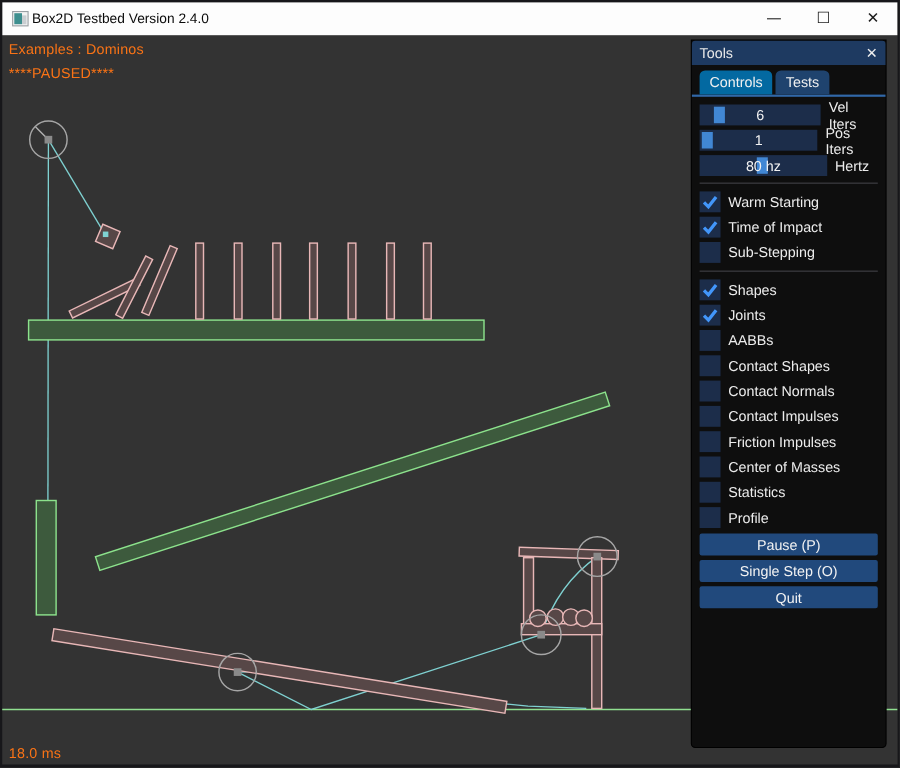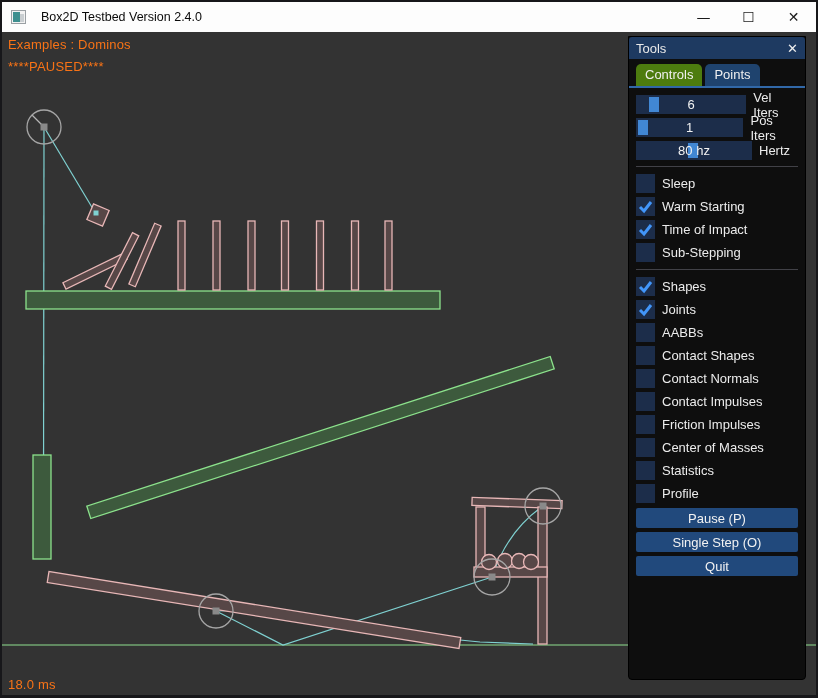--- a/index.html
+++ b/index.html
@@ -8,42 +8,42 @@
   #window { position:relative; width:818px; height:698px; background:#333333; overflow:hidden; }
   #frame-border { position:absolute; inset:0; border:2px solid #17171a; border-bottom-width:3px; pointer-events:none; z-index:60; }
 
   
   #titlebar { position:absolute; top:2px; left:2px; right:2px; height:30px; background:#fdfdfd;
               display:flex; align-items:center; z-index:40; }
   #app-icon { width:15px; height:14px; margin-left:9px; background:#f2f2f2; border:1px solid #9aa0a4;
               position:relative; }
   #app-icon::before { content:""; position:absolute; left:1px; top:1px; width:7px; height:10px; background:#3e8f8f; }
   #app-icon::after  { content:""; position:absolute; left:8px; top:3px; width:4px; height:8px; background:#c9ced1; }
-  #win-title { font-size:12.5px; color:#0a0a0a; margin-left:15px; }
+  #win-title { font-size:12.5px; color:#0a0a0a; margin-left:3px; }
   #win-controls { margin-left:auto; display:flex; height:100%; }
   .win-btn { width:45px; height:100%; display:flex; align-items:center; justify-content:center;
              font-size:14px; color:#1a1a1a; font-family:"DejaVu Sans",sans-serif; }
 
   
   #canvas { position:absolute; top:32px; left:0; right:0; bottom:0; background:#333333; z-index:1; }
   #scene-svg { position:absolute; inset:0; }
   .ovl { position:absolute; font-size:13px; color:#f97316; letter-spacing:0.2px; z-index:5; }
   #ovl-example { left:8px; top:5px; }
   #ovl-paused  { left:8px; top:27px; }
   #ovl-ms     { left:8px; top:645px; }
 
   
   #panel { position:absolute; left:628px; top:4px; width:178px; height:644px; background:#0e0e0e;
            z-index:10; border:1px solid #000; border-radius:0 0 4px 4px; color:#e9e9e9; font-size:13px; }
   #panel-titlebar { height:22px; background:#1e3a61; display:flex; align-items:center; padding:0 7px;
                     border-radius:3px 3px 0 0; }
   #panel-close { margin-left:auto; font-size:13px; color:#f0f0f0; line-height:1; }
   #tabbar { display:flex; padding:5px 7px 0 7px; border-bottom:2px solid #3168a8; }
   .tab { padding:3px 9px 4px 9px; margin-right:3px; border-radius:5px 5px 0 0; color:#f0f0f0; }
-  .tab.active { background:#4d7c0f; }
+  .tab.active { background:#0369a1; }
   .tab.inactive { background:#1f436e; }
 
   #sliders { padding:7px 7px 0 7px; }
   .sl-row { display:flex; align-items:center; height:19px; margin-bottom:4px; }
   .sl-track { position:relative; width:116px; height:19px; background:#1c2d4a; }
   .sl-grab { position:absolute; top:2px; width:10px; height:15px; background:#4187d4; }
   .sl-val { position:absolute; inset:0; text-align:center; line-height:19px; color:#f2f2f2; }
   .sl-label { margin-left:7px; color:#ececec; }
 
   .sep { height:1px; background:#414147; margin:6px 7px 5px 7px; }
@@ -120,21 +120,21 @@
     <div class="ovl" id="ovl-paused">****PAUSED****</div>
     <div class="ovl" id="ovl-ms">18.0 ms</div>
 
     <div id="panel">
       <div id="panel-titlebar">
         <span>Tools</span>
         <span id="panel-close">✕</span>
       </div>
       <div id="tabbar">
           <div class="tab active">Controls</div>
-          <div class="tab inactive">Points</div>
+          <div class="tab inactive">Tests</div>
         </div>
       <div id="sliders">
           <div class="sl-row">
             <div class="sl-track">
               <div class="sl-grab" style="left: 13px;"></div>
               <div class="sl-val">6</div>
             </div>
             <span class="sl-label">Vel Iters</span>
           </div>
           <div class="sl-row">
@@ -148,24 +148,20 @@
             <div class="sl-track">
               <div class="sl-grab" style="left: 52px;"></div>
               <div class="sl-val">80 hz</div>
             </div>
             <span class="sl-label">Hertz</span>
           </div>
         </div>
       <div class="sep"></div>
       <div id="checks">
           <div class="chk-row">
-            <div class="chk-box"></div>
-            <span class="chk-label">Sleep</span>
-          </div>
-          <div class="chk-row">
             <div class="chk-box">
               <svg width="19" height="19">
                 <polyline points="4,10 8,14 15,5" fill="none" stroke="#4296fa" stroke-width="3"></polyline>
               </svg>
             </div>
             <span class="chk-label">Warm Starting</span>
           </div>
           <div class="chk-row">
             <div class="chk-box">
               <svg width="19" height="19">

